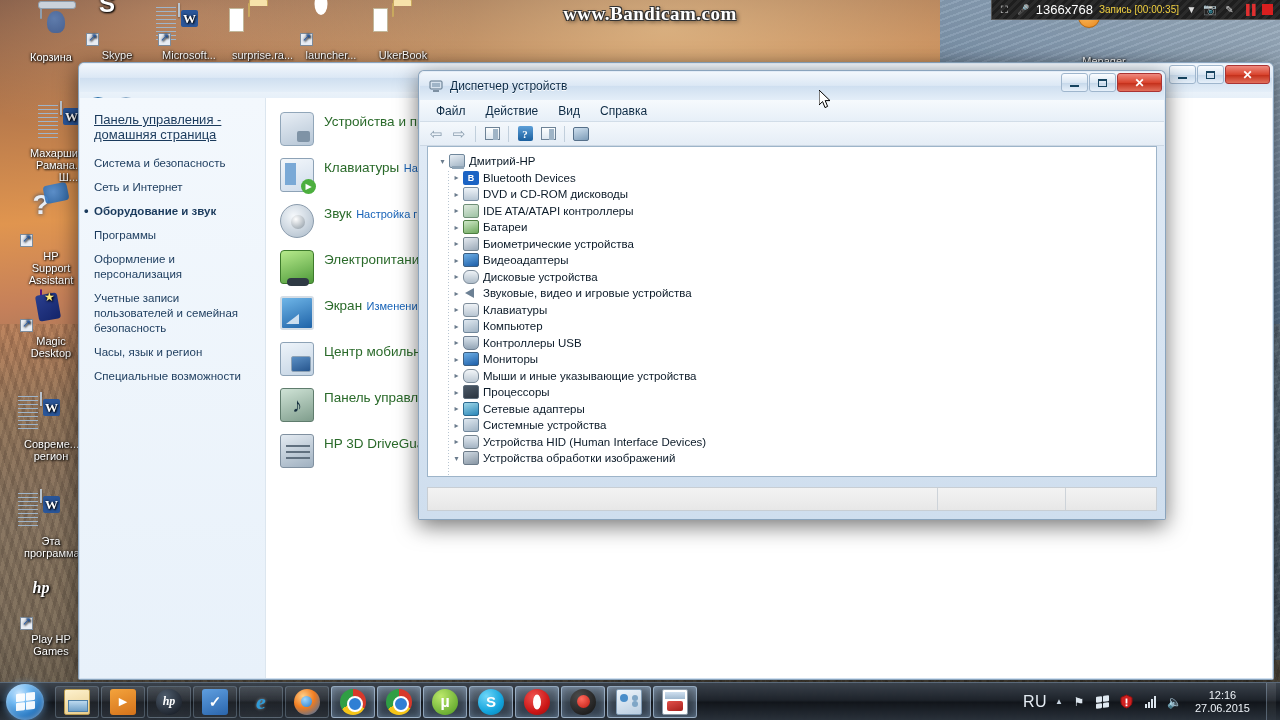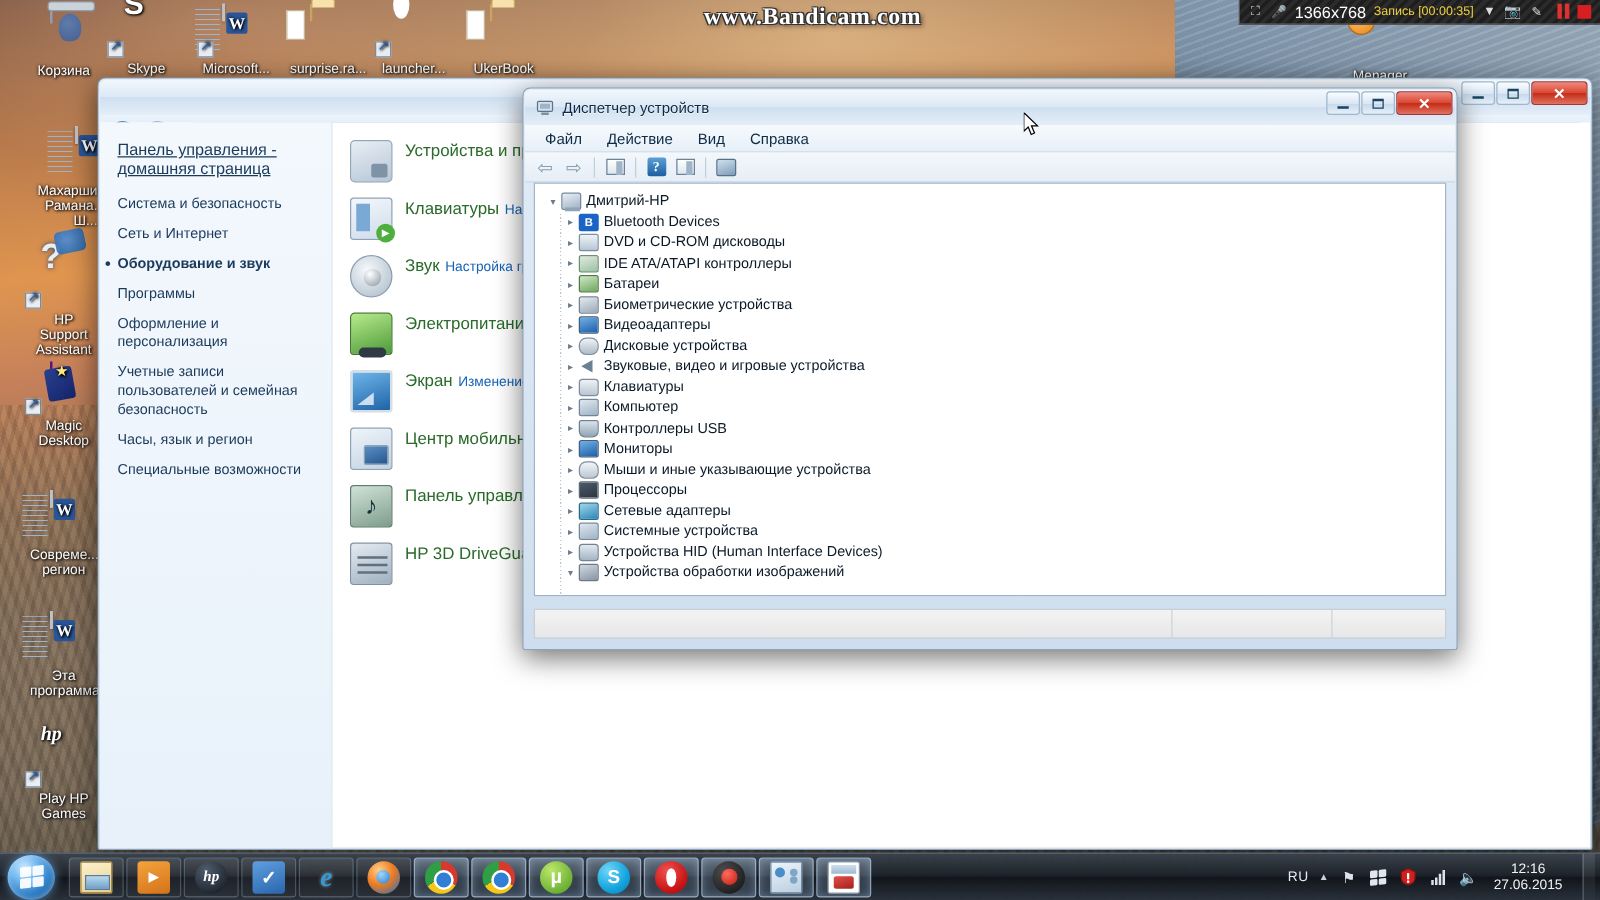--- a/index.html
+++ b/index.html
@@ -355,21 +355,21 @@
   .tbi-cpl{background:linear-gradient(160deg,#eef5fb,#b9cde0);border:1px solid #7e99b3;border-radius:2px;position:relative;}
   .tbi-cpl::after{content:"";position:absolute;left:3px;top:4px;width:8px;height:8px;border-radius:50%;background:#4a8ec9;box-shadow:11px 0 0 -1px #7fa6c6, 11px 6px 0 -1px #7fa6c6;}
   .tbi-devmgr{background:#fff;border:1px solid #8b9aa8;border-radius:2px;position:relative;}
   .tbi-devmgr::after{content:"";position:absolute;left:4px;bottom:3px;width:16px;height:10px;background:linear-gradient(160deg,#e2504a,#a5201c);border-radius:2px;}
   .tbi-devmgr::before{content:"";position:absolute;left:2px;top:2px;right:2px;height:7px;background:linear-gradient(180deg,#cfe0f0,#9fb8cf);}
 
   #tray{
     margin-left:auto; display:flex; align-items:center; gap:8px;
     padding-right:4px; color:#dfe7ef; font-size:11px;
   }
-  #tray .lang{ font-size:11px; letter-spacing:.5px; color:#e4ebf2;text-align:right; }
+  #tray .lang{ font-size:16px; letter-spacing:.5px; color:#e4ebf2;text-align:right; }
   #tray .tri{ font-size:8px; color:#c6d2de; }
   .tray-ico{ width:16px;height:16px; display:flex;align-items:center;justify-content:center; font-size:12px; color:#dbe4ec; }
   .tray-ico .winflag{ width:13px;height:12px;display:grid;grid-template-columns:1fr 1fr;grid-template-rows:1fr 1fr;gap:1px;transform:skewY(-7deg); }
   .tray-ico .winflag i{ background:#dfe8f0; border-radius:1px; }
   .tray-ico .bars{ display:flex; align-items:flex-end; gap:1px; height:12px; }
   .tray-ico .bars i{ width:2px; background:#dbe4ec; }
   .tray-ico .bars i:nth-child(1){height:4px;} .tray-ico .bars i:nth-child(2){height:6px;}
   .tray-ico .bars i:nth-child(3){height:9px;} .tray-ico .bars i:nth-child(4){height:12px;}
   #clock{ text-align:center; line-height:13px; font-size:11px; color:#eef3f8; padding:0 8px 0 4px; }
   #show-desktop{ width:10px; height:38px; border-left:1px solid rgba(170,195,220,.35);

